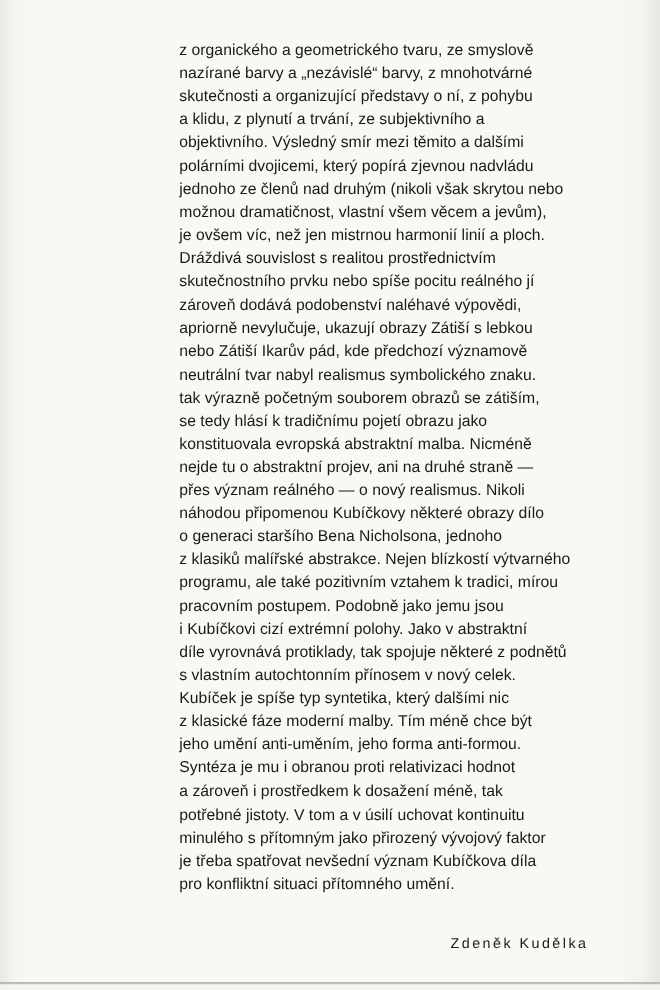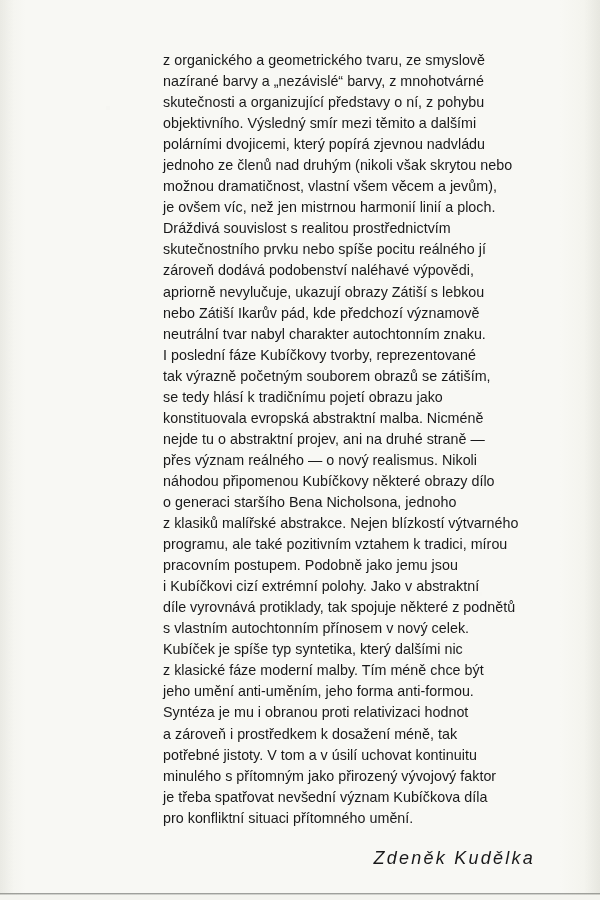--- a/index.html
+++ b/index.html
@@ -33,21 +33,21 @@
       radial-gradient(circle at 18% 12%, rgba(0,0,0,0.012) 0 2px, rgba(0,0,0,0) 3px),
       radial-gradient(circle at 62% 44%, rgba(0,0,0,0.010) 0 2px, rgba(0,0,0,0) 3px),
       radial-gradient(circle at 35% 78%, rgba(0,0,0,0.010) 0 2px, rgba(0,0,0,0) 3px),
       radial-gradient(circle at 80% 66%, rgba(0,0,0,0.009) 0 2px, rgba(0,0,0,0) 3px);
     opacity: .8;
   }
 
   .text-block {
     position: absolute;
     left: 163px;
-    top: 50px;
+    top: 36px;
     width: 372px;
   }
 
   .line {
     font-size: 14.3px;
     line-height: 21.05px;
     color: #19191a;
     white-space: pre;
     letter-spacing: 0.02px;
     font-weight: 400;
@@ -57,26 +57,25 @@
   .signature-row {
     position: absolute;
     left: 163px;
     top: 848px;
     width: 372px;
     text-align: right;
   }
 
   .signature {
     display: inline-block;
-    font-size: 18px;
+    font-size: 13px;
     line-height: 20px;
     color: #19191a;
     letter-spacing: 2.25px;
     white-space: pre;
-    font-style: italic;
   }
 
   .bottom-rule {
     position: absolute;
     left: 0;
     top: 893px;
     width: 600px;
     height: 1px;
     background: #8f918c;
     opacity: .85;
@@ -116,32 +115,32 @@
 </head>
 <body>
 
 <div class="page">
   <div class="paper-grain"></div>
 
   <div class="text-block">
     <div class="line">z organického a geometrického tvaru, ze smyslově</div>
     <div class="line">nazírané barvy a „nezávislé“ barvy, z mnohotvárné</div>
     <div class="line">skutečnosti a organizující představy o ní, z pohybu</div>
+    <div class="line">a klidu, z plynutí a trvání, ze subjektivního a</div>
     <div class="line">objektivního. Výsledný smír mezi těmito a dalšími</div>
     <div class="line">polárními dvojicemi, který popírá zjevnou nadvládu</div>
     <div class="line">jednoho ze členů nad druhým (nikoli však skrytou nebo</div>
     <div class="line">možnou dramatičnost, vlastní všem věcem a jevům),</div>
     <div class="line">je ovšem víc, než jen mistrnou harmonií linií a ploch.</div>
     <div class="line">Dráždivá souvislost s realitou prostřednictvím</div>
     <div class="line">skutečnostního prvku nebo spíše pocitu reálného jí</div>
     <div class="line">zároveň dodává podobenství naléhavé výpovědi,</div>
     <div class="line">apriorně nevylučuje, ukazují obrazy Zátiší s lebkou</div>
     <div class="line">nebo Zátiší Ikarův pád, kde předchozí významově</div>
-    <div class="line">neutrální tvar nabyl charakter autochtonním znaku.</div>
-    <div class="line">I poslední fáze Kubíčkovy tvorby, reprezentované</div>
+    <div class="line">neutrální tvar nabyl realismus symbolického znaku.</div>
     <div class="line">tak výrazně početným souborem obrazů se zátiším,</div>
     <div class="line">se tedy hlásí k tradičnímu pojetí obrazu jako</div>
     <div class="line">konstituovala evropská abstraktní malba. Nicméně</div>
     <div class="line">nejde tu o abstraktní projev, ani na druhé straně —</div>
     <div class="line">přes význam reálného — o nový realismus. Nikoli</div>
     <div class="line">náhodou připomenou Kubíčkovy některé obrazy dílo</div>
     <div class="line">o generaci staršího Bena Nicholsona, jednoho</div>
     <div class="line">z klasiků malířské abstrakce. Nejen blízkostí výtvarného</div>
     <div class="line">programu, ale také pozitivním vztahem k tradici, mírou</div>
     <div class="line">pracovním postupem. Podobně jako jemu jsou</div>

